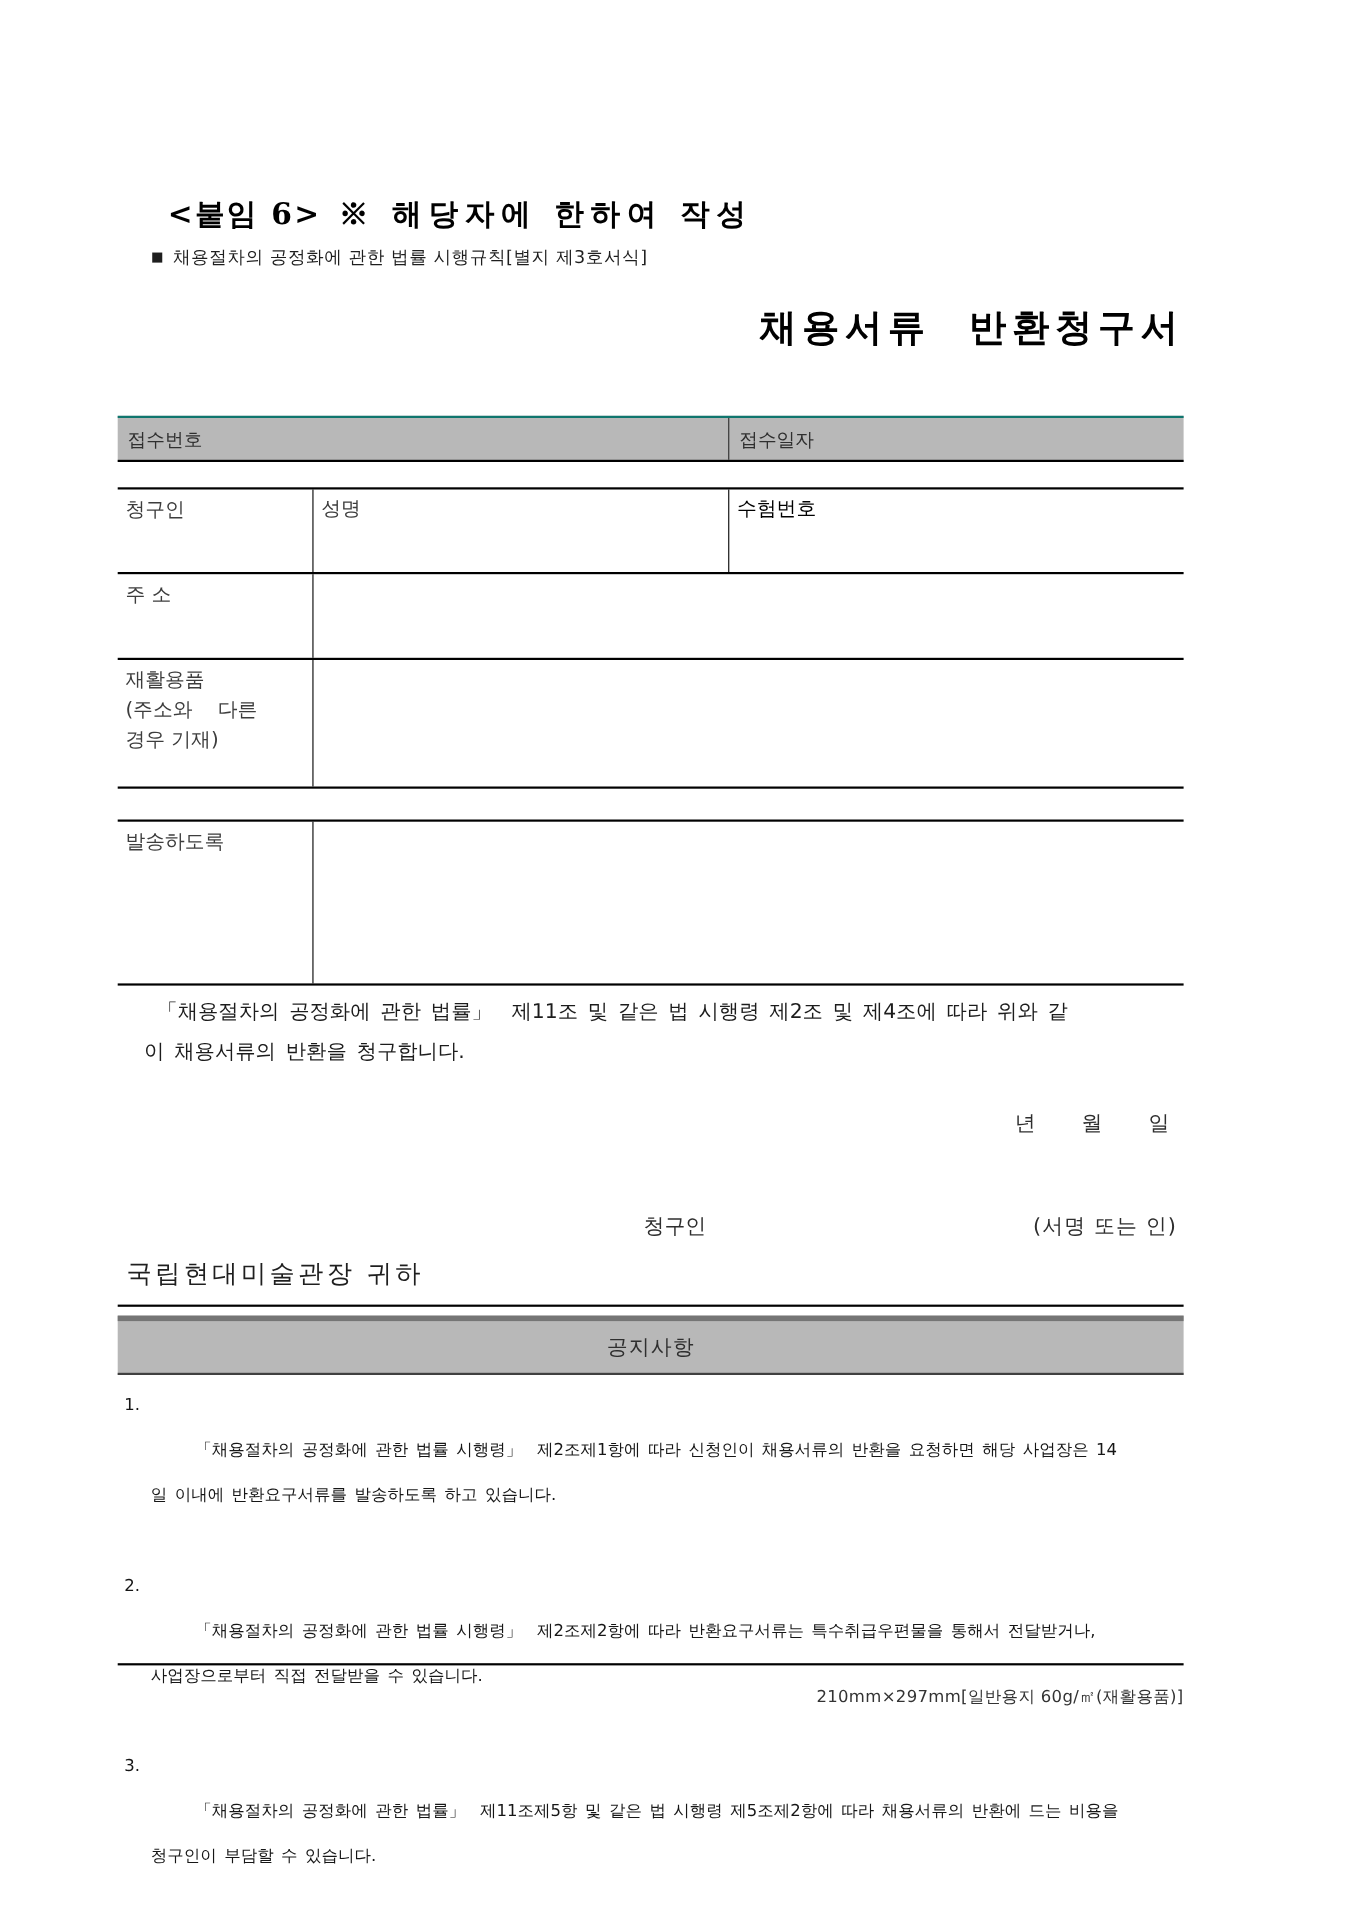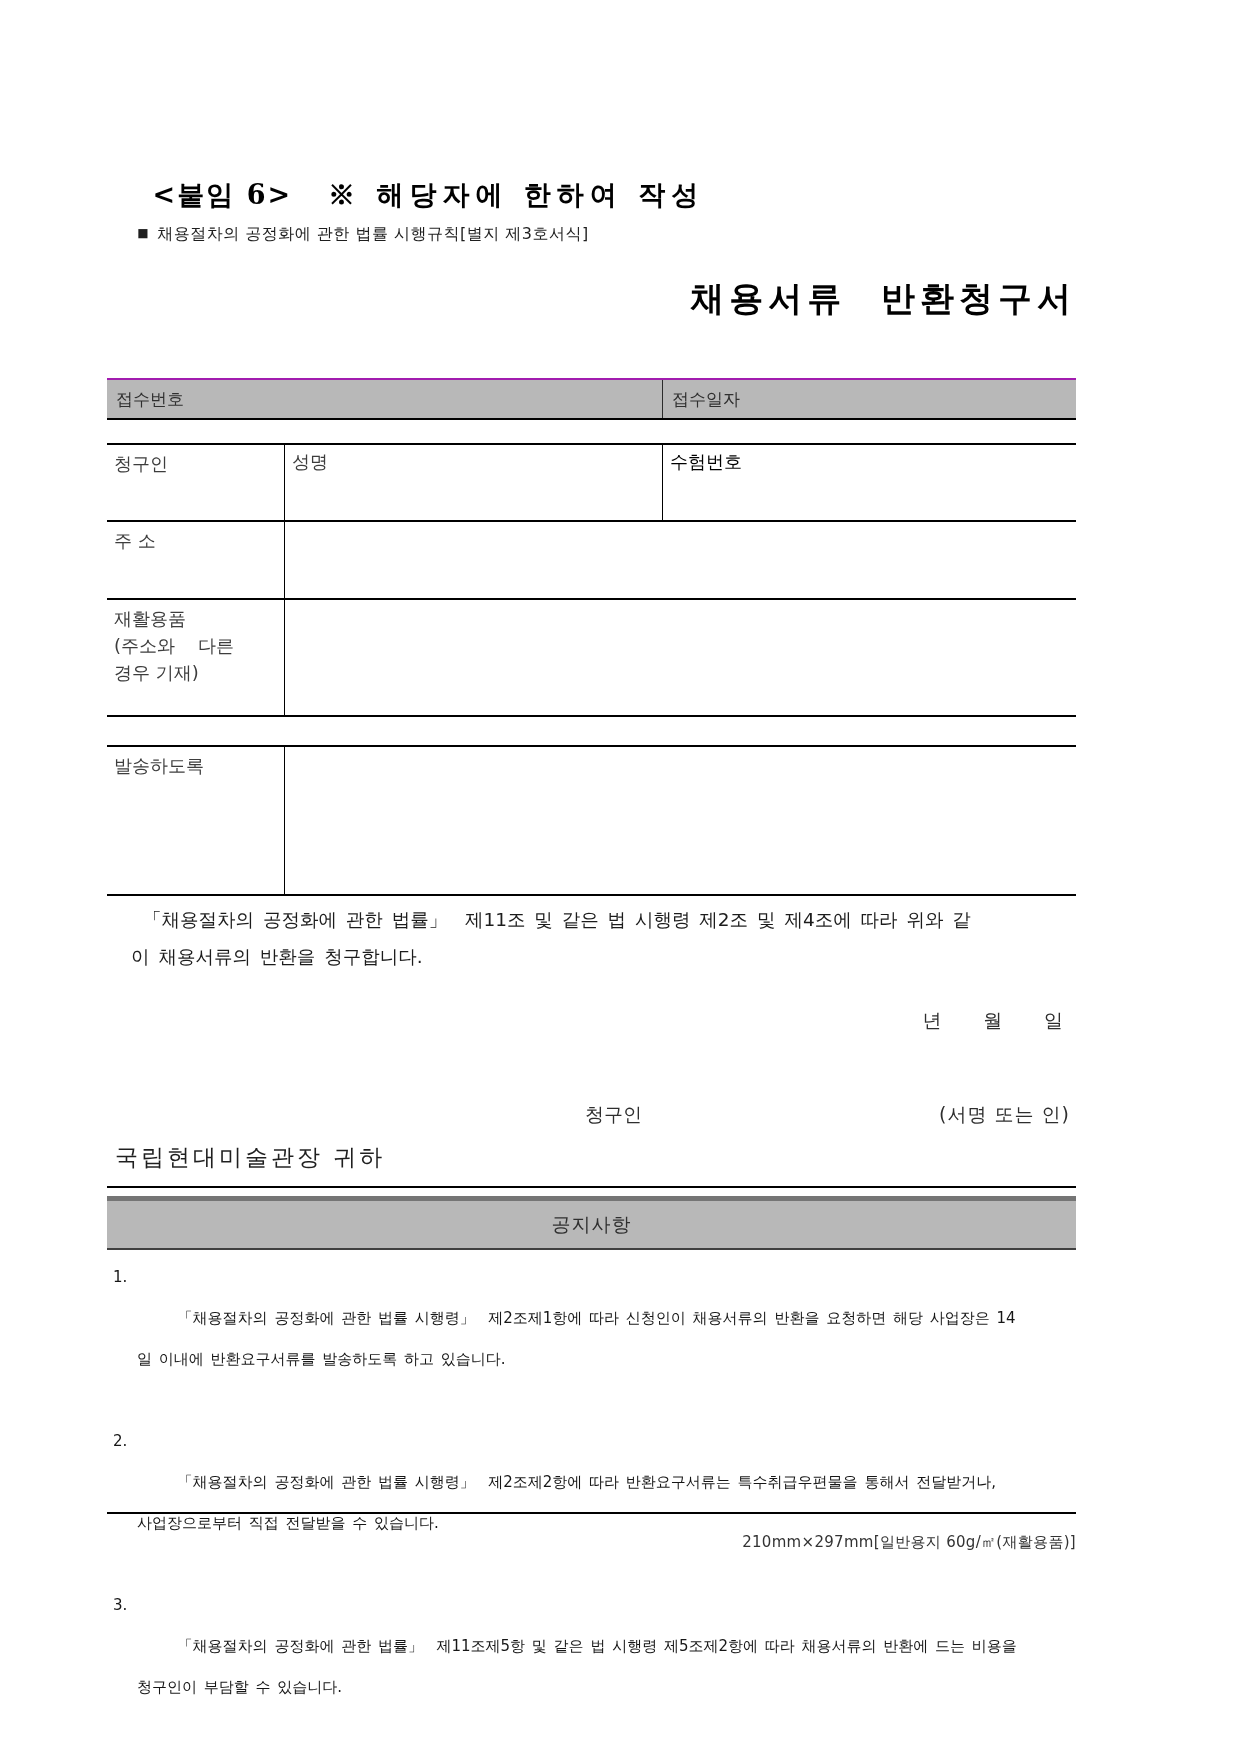--- a/index.html
+++ b/index.html
@@ -13,39 +13,39 @@
   }
   .abs{position:absolute;}
 
   
   .attach-line{
     left:107px;top:146px;
     font-family:"DejaVu Serif","Liberation Serif",serif;
     font-weight:bold;font-size:27px;letter-spacing:2px;color:#000;
     white-space:pre;
   }
-  .attach-instruction{margin-left:36px;letter-spacing:6px;}
+  .attach-instruction{margin-left:16px;letter-spacing:6px;}
   .rule-ref{
     left:115px;top:205px;
     font-size:16px;color:#1e1e1e;letter-spacing:0.5px;white-space:pre;
   }
   .bullet{font-size:12px;vertical-align:2px;margin-right:8px;}
 
   
   .doc-title{
     left:107px;top:276px;width:969px;
     text-align:right;font-size:34px;font-weight:bold;
     letter-spacing:5px;word-spacing:18px;color:#000;line-height:44px;
   }
 
   
   .reception{
     left:107px;top:378px;width:969px;height:42px;
     background:#b8b8b8;
-    border-top:2px solid #a21caf;border-bottom:2px solid #000;
+    border-top:2px solid #0f766e;border-bottom:2px solid #000;
     display:flex;box-sizing:border-box;
   }
   .reception .cell{
     display:flex;align-items:center;
     padding-left:9px;font-size:17px;color:#2f2f2f;box-sizing:border-box;
   }
   .reception .c1{width:556px;border-right:1px solid #2b2b2b;}
   .reception .c2{flex:1;}
 
   

